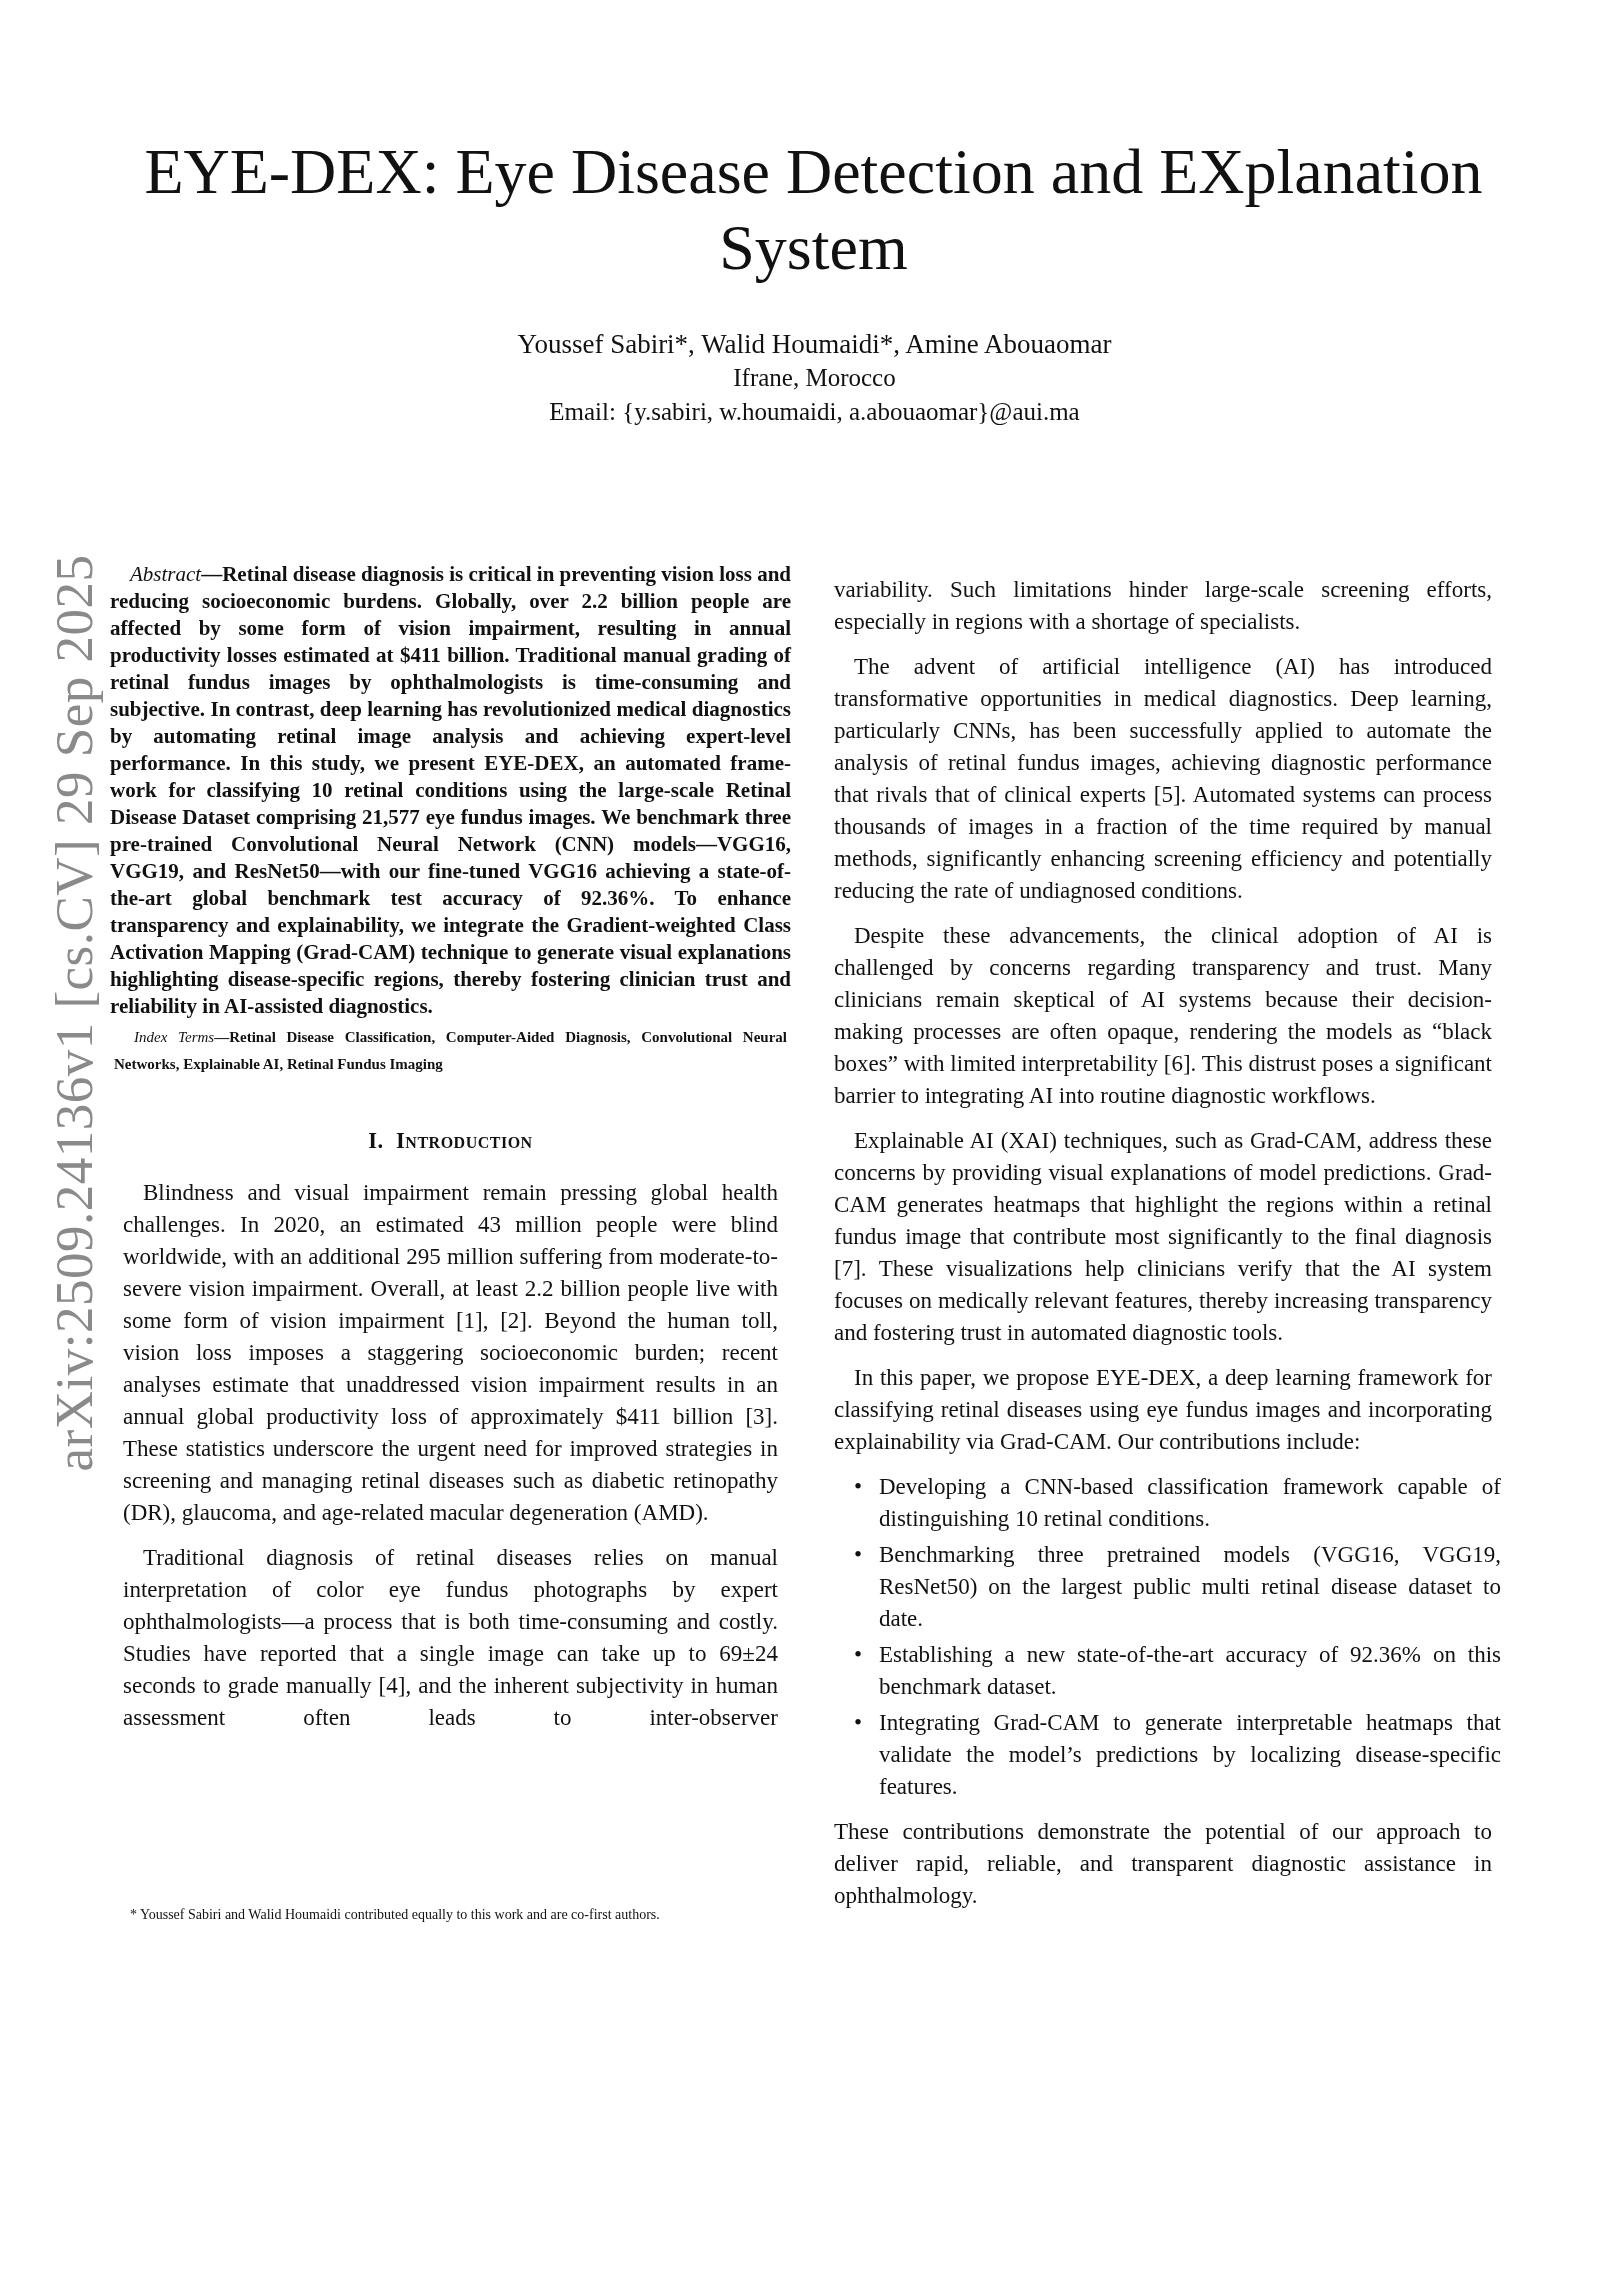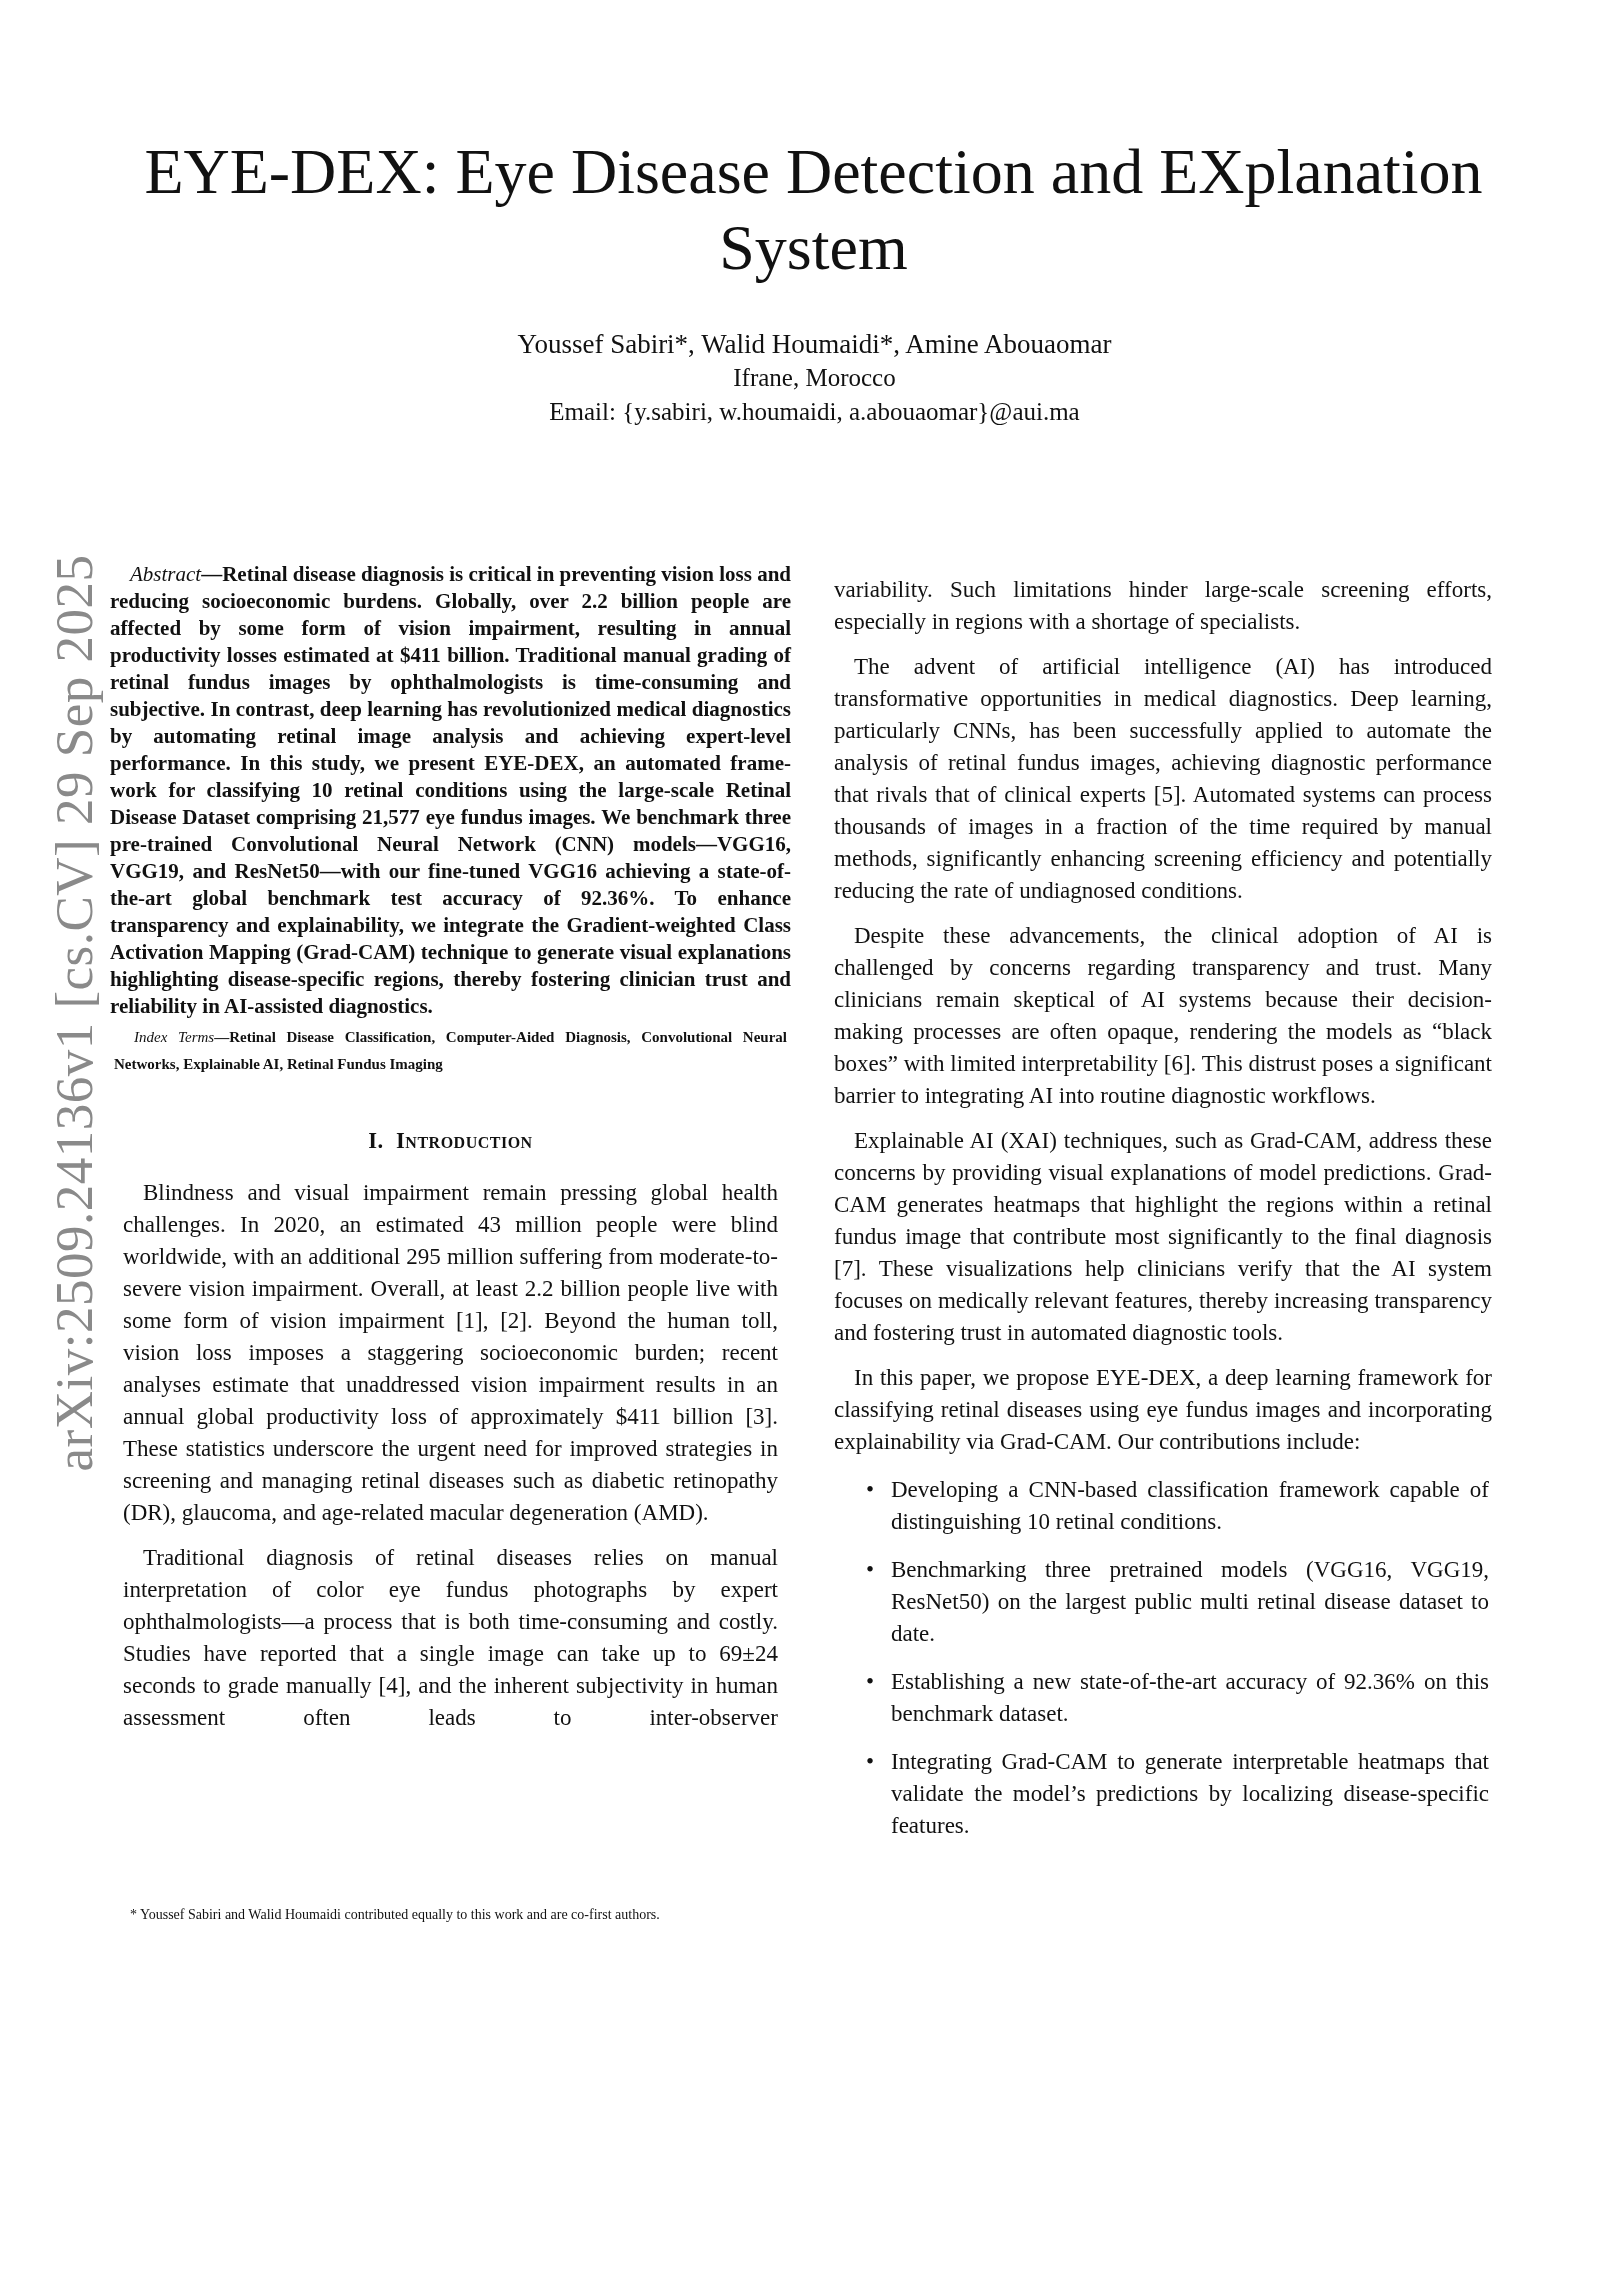--- a/index.html
+++ b/index.html
@@ -82,21 +82,21 @@
     .section-heading .sc { font-variant: small-caps; }
     p.body { margin: 13px; text-indent: 20px; }
     p.noindent { text-indent: 0; }
     ul.contrib {
       margin: 1.8px 0 0 0;
       padding-left: 54px;
       list-style: none;
     }
     ul.contrib li {
       position: relative;
-      margin: 16px;
+      margin: 4px;
     }
     ul.contrib li::before {
       content: "\2022";
       position: absolute;
       left: -25px;
       top: 0;
     }
     .footnote {
       position: absolute;
       left: 110px; width: 681px;
@@ -138,16 +138,17 @@
   <p class="body">The advent of artificial intelligence (AI) has introduced transformative opportunities in medical diagnostics. Deep learning, particularly CNNs, has been successfully applied to automate the analysis of retinal fundus images, achieving diagnostic performance that rivals that of clinical experts [5]. Automated systems can process thousands of images in a fraction of the time required by manual methods, significantly enhancing screening efficiency and potentially reducing the rate of undiagnosed conditions.</p>
   <p class="body">Despite these advancements, the clinical adoption of AI is challenged by concerns regarding transparency and trust. Many clinicians remain skeptical of AI systems because their decision-making processes are often opaque, rendering the models as “black boxes” with limited interpretability [6]. This distrust poses a significant barrier to integrating AI into routine diagnostic workflows.</p>
   <p class="body">Explainable AI (XAI) techniques, such as Grad-CAM, ad­dress these concerns by providing visual explanations of model predictions. Grad-CAM generates heatmaps that highlight the regions within a retinal fundus image that contribute most significantly to the final diagnosis [7]. These visualizations help clinicians verify that the AI system focuses on medically relevant features, thereby increasing transparency and fostering trust in automated diagnostic tools.</p>
   <p class="body">In this paper, we propose EYE-DEX, a deep learning framework for classifying retinal diseases using eye fundus images and incorporating explainability via Grad-CAM. Our contributions include:</p>
   <ul class="contrib">
     <li>Developing a CNN-based classification framework capa­ble of distinguishing 10 retinal conditions.</li>
     <li>Benchmarking three pretrained models (VGG16, VGG19, ResNet50) on the largest public multi retinal disease dataset to date.</li>
     <li>Establishing a new state-of-the-art accuracy of 92.36% on this benchmark dataset.</li>
     <li>Integrating Grad-CAM to generate interpretable heatmaps that validate the model’s predictions by localizing disease-specific features.</li>
   </ul>
+  <p class="body noindent">These contributions demonstrate the potential of our approach to deliver rapid, reliable, and transparent diagnostic assistance in ophthalmology.</p>
 </div>
 
 <p class="footnote">* Youssef Sabiri and Walid Houmaidi contributed equally to this work and are co-first authors.</p>
 
 
 </body></html>

